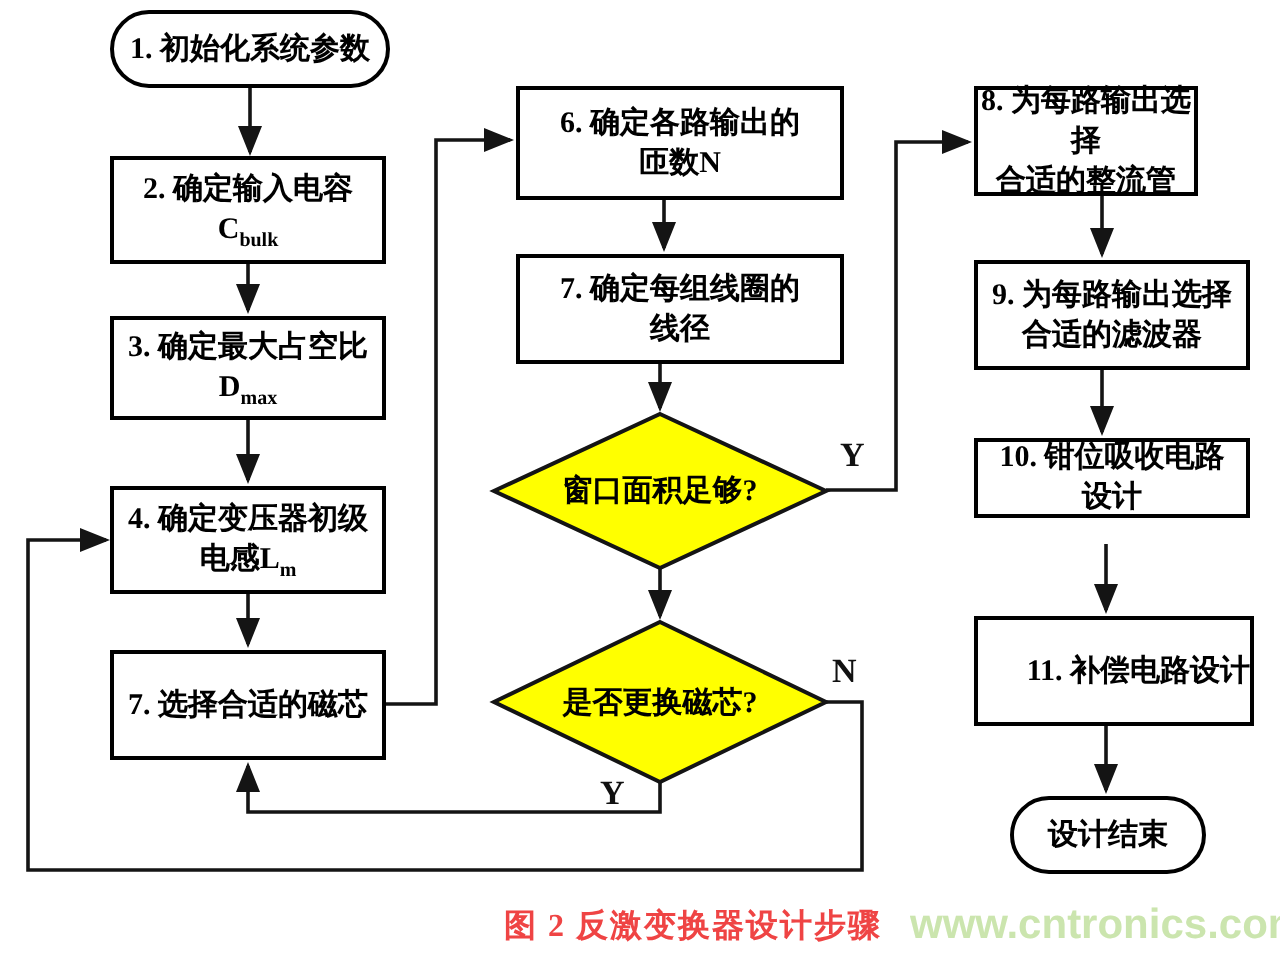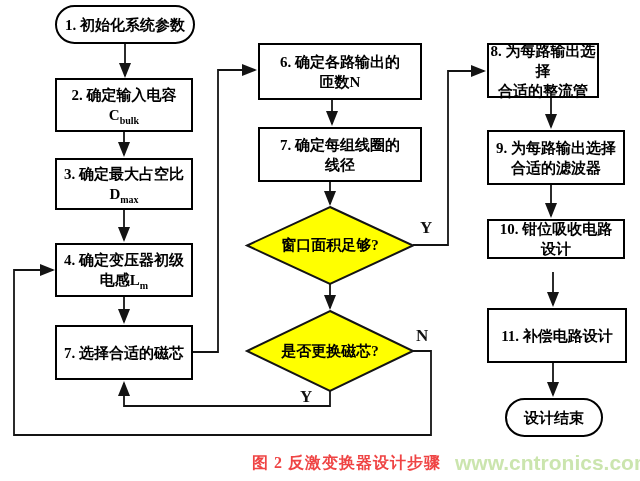--- a/index.html
+++ b/index.html
@@ -109,21 +109,21 @@
   <div class="node" style="left:487px;top:130px;width:138px;height:55px;">
     <span>9. 为每路输出选择</span>
     <span>合适的滤波器</span>
   </div>
 
   <div class="node" style="left:487px;top:219px;width:138px;height:40px;">
     <span>10. 钳位吸收电路</span>
     <span>设计</span>
   </div>
 
-  <div class="node" style="left:487px;top:308px;width:140px;height:55px;">
+  <div class="node" style="left:487px;top:308px;width:140px;height:55px;align-items:flex-end;">
     <span>11. 补偿电路设计</span>
   </div>
 
   <div class="node stadium" style="left:505px;top:398px;width:98px;height:39px;">
     <span>设计结束</span>
   </div>
 
   <span class="elabel" style="left:420px;top:218px;">Y</span>
   <span class="elabel" style="left:416px;top:326px;">N</span>
   <span class="elabel" style="left:300px;top:387px;">Y</span>

